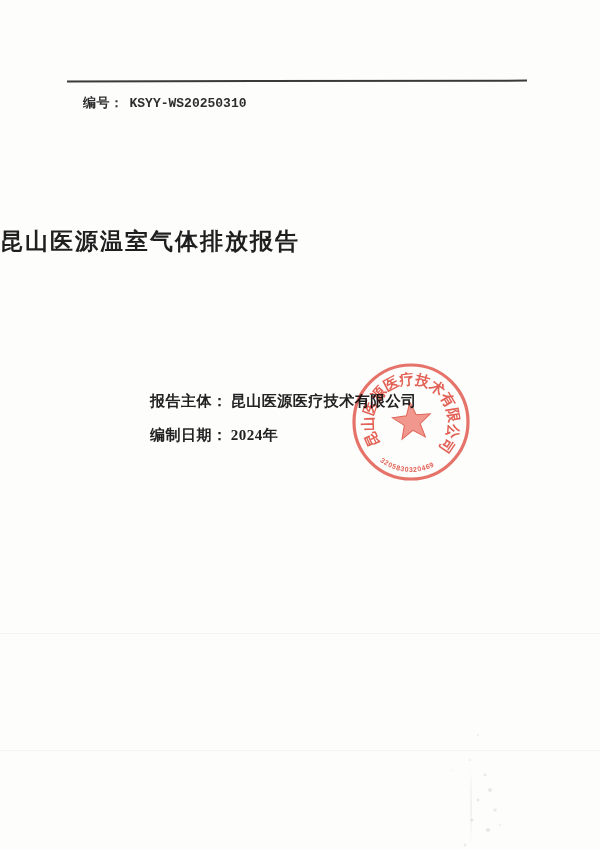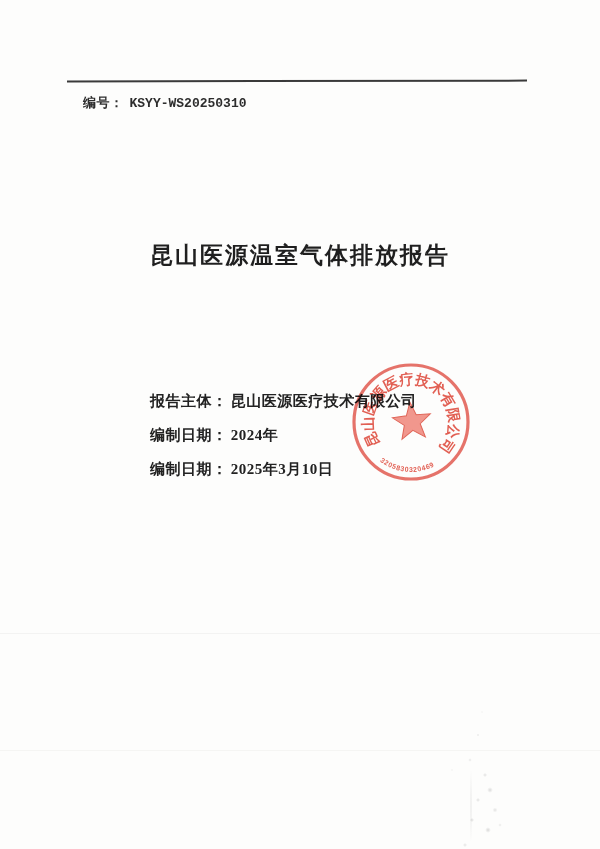--- a/index.html
+++ b/index.html
@@ -20,22 +20,22 @@
     position:absolute;left:83px;top:94px;
     font-size:13px;color:#2d2d2d;letter-spacing:0.5px;
     font-weight:600;white-space:nowrap;
   }
   .doc-number .val{
     font-family:"Liberation Mono","DejaVu Sans Mono",monospace;
     font-weight:700;margin-left:6px;letter-spacing:0;margin-top:30px;
   }
 
   .title{
-    position:absolute;left:0;top:240px;width:600px;margin:0;
-    text-align:center;font-size:23px;font-weight:700;color:#1f1f1f;
+    position:absolute;left:0;top:226px;width:600px;margin:0;
+    font-size:23px;font-weight:700;color:#1f1f1f;
     letter-spacing:2px;white-space:nowrap;
   }
 
   .fields{position:absolute;left:150px;top:392px;width:320px;}
   .field-row{
     position:relative;height:34px;line-height:18px;
     font-size:15px;font-weight:700;color:#222;white-space:nowrap;
   }
   .field-row .lbl{display:inline-block;width:77px;letter-spacing:0.5px;}
   .field-row .val{letter-spacing:0.5px;}
@@ -90,24 +90,20 @@
 
   <div class="fields">
     <div class="field-row">
       <span class="lbl">报告主体：</span>
       <span class="val">昆山医源医疗技术有限公司</span>
     </div>
     <div class="field-row">
       <span class="lbl">编制日期：</span>
       <span class="val">2024年</span>
     </div>
-    <div class="field-row">
-      <span class="lbl">编制日期：</span>
-      <span class="val">2025年3月10日</span>
-    </div>
   </div>
 
   <svg class="seal" viewBox="-80 -80 160 160" xmlns="http://www.w3.org/2000/svg">
     <defs>
       <path id="sealArcTop" d="M -28.02 25.68 A 38 38 0 1 1 28.02 25.68" fill="none"></path>
       <path id="sealArcBottom" d="M -30.78 39.40 A 50 50 0 0 0 30.78 39.40" fill="none"></path>
     </defs>
     <circle cx="0" cy="0" r="57" fill="none" stroke-width="3.2" opacity="0.92" stroke="#e25248"></circle>
     <polygon points="0,-20 4.94,-6.8 19.02,-6.18 7.99,2.6 11.76,16.18 0,8.4 -11.76,16.18 -7.99,2.6 -19.02,-6.18 -4.94,-6.8" transform="translate(1,0) rotate(-6)" fill-opacity="0.8" stroke-width="1" stroke="#dc4636" opacity="0.95" fill="#ec6456"></polygon>
     <g transform="rotate(5)">

